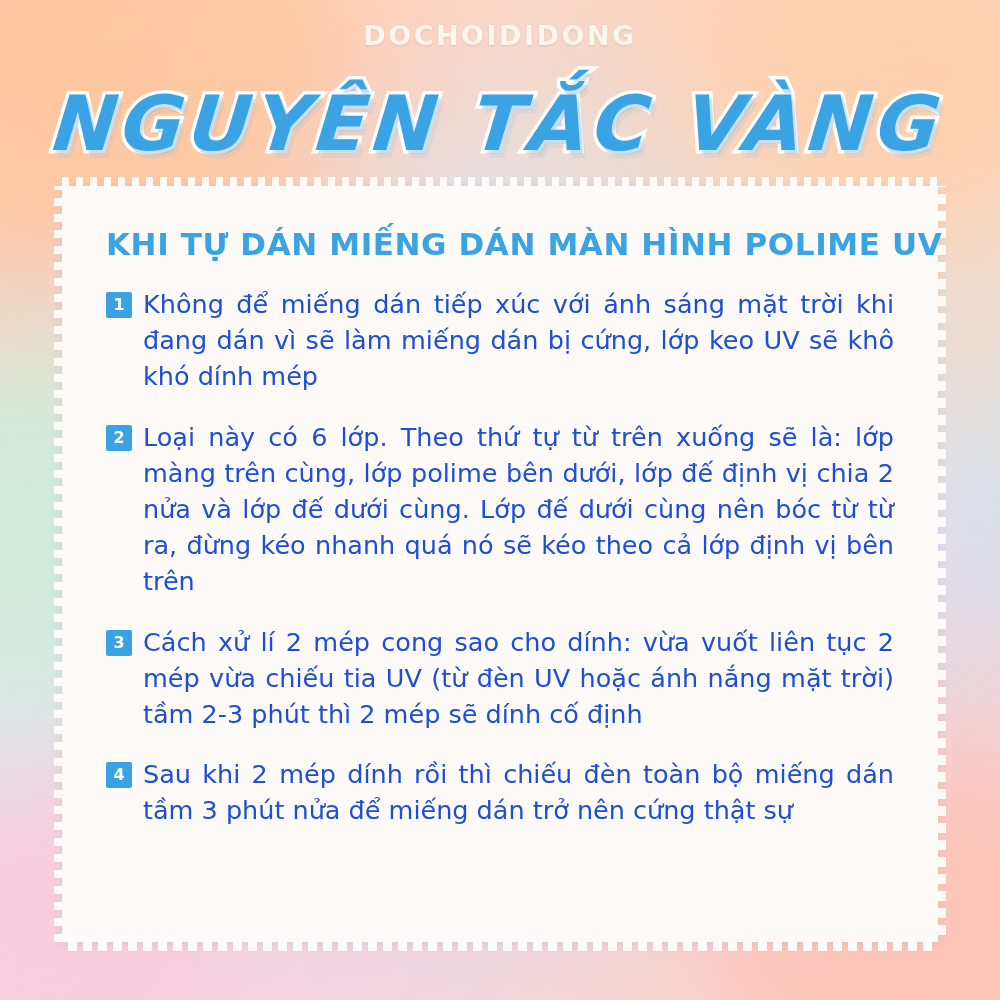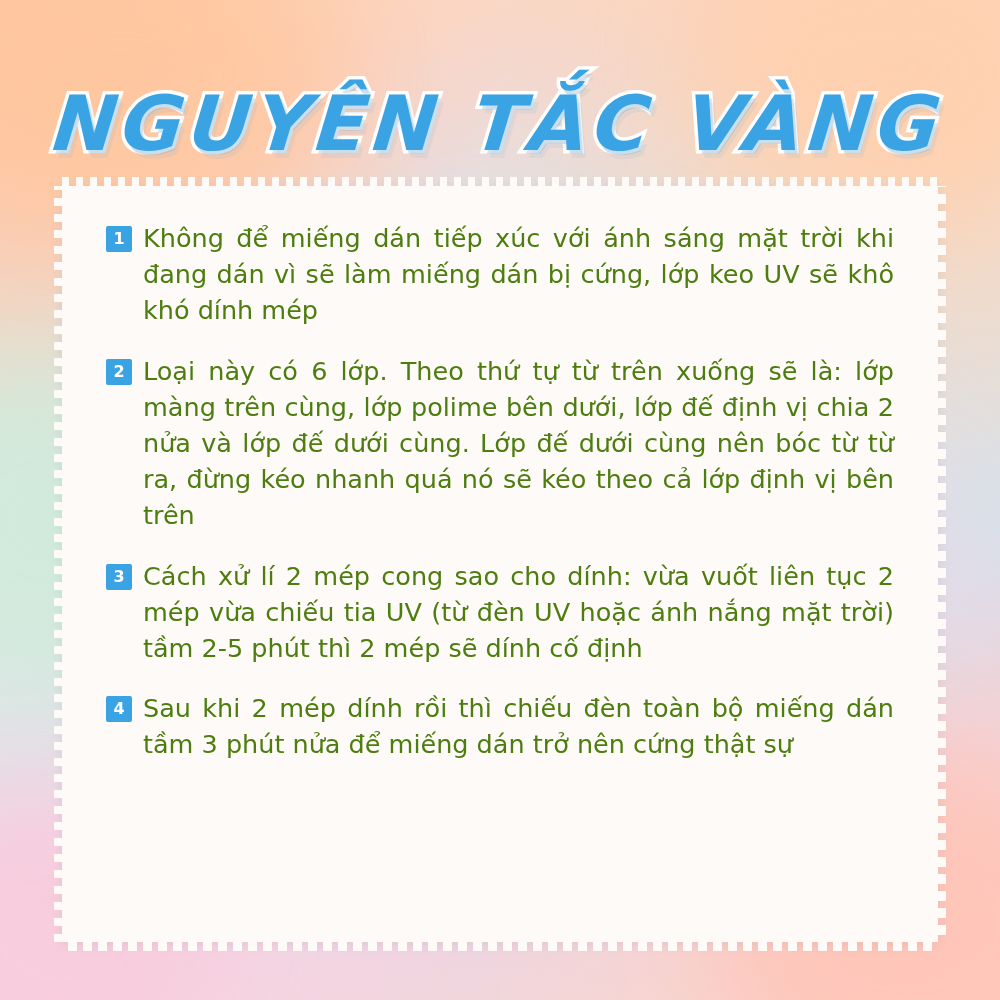--- a/index.html
+++ b/index.html
@@ -172,63 +172,65 @@
     margin-top: 6px;
     margin-right: 11px;
     border-radius: 2px;
   }
 
   .rule-text {
     flex: 1 1 auto;
     font-family: "DejaVu Sans", sans-serif;
     font-size: 25.5px;
     line-height: 1.42;
-    color: #4d7c0f;
+    color: #1d4ed8;
     text-align: justify;
     text-justify: inter-word;
   }
 </style>
 </head>
 <body>
 
 <div id="poster">
 
   <div class="blob b1"></div>
   <div class="blob b2"></div>
   <div class="blob b3"></div>
   <div class="blob b4"></div>
   <div class="blob b5"></div>
   <div class="blob b6"></div>
   <div class="blob b7"></div>
 
+  <div id="brand">DOCHOIDIDONG</div>
 
   <div id="headline-wrap">
     <div id="headline">NGUYÊN TẮC VÀNG</div>
   </div>
 
   <div id="card">
     <div class="card-edge-left"></div>
     <div class="card-edge-right"></div>
 
     <div id="card-inner">
 
+      <div id="subtitle">KHI TỰ DÁN MIẾNG DÁN MÀN HÌNH POLIME UV</div>
 
       <div class="rule">
         <div class="badge">1</div>
         <div class="rule-text">Không để miếng dán tiếp xúc với ánh sáng mặt trời khi đang dán vì sẽ làm miếng dán bị cứng, lớp keo UV sẽ khô khó dính mép</div>
       </div>
 
       <div class="rule">
         <div class="badge">2</div>
         <div class="rule-text">Loại này có 6 lớp. Theo thứ tự từ trên xuống sẽ là: lớp màng trên cùng, lớp polime bên dưới, lớp đế định vị chia 2 nửa và lớp đế dưới cùng. Lớp đế dưới cùng nên bóc từ từ ra, đừng kéo nhanh quá nó sẽ kéo theo cả lớp định vị bên trên</div>
       </div>
 
       <div class="rule">
         <div class="badge">3</div>
-        <div class="rule-text">Cách xử lí 2 mép cong sao cho dính: vừa vuốt liên tục 2 mép vừa chiếu tia UV (từ đèn UV hoặc ánh nắng mặt trời) tầm 2-5 phút thì 2 mép sẽ dính cố định</div>
+        <div class="rule-text">Cách xử lí 2 mép cong sao cho dính: vừa vuốt liên tục 2 mép vừa chiếu tia UV (từ đèn UV hoặc ánh nắng mặt trời) tầm 2-3 phút thì 2 mép sẽ dính cố định</div>
       </div>
 
       <div class="rule">
         <div class="badge">4</div>
         <div class="rule-text">Sau khi 2 mép dính rồi thì chiếu đèn toàn bộ miếng dán tầm 3 phút nửa để miếng dán trở nên cứng thật sự</div>
       </div>
 
     </div>
   </div>
 

